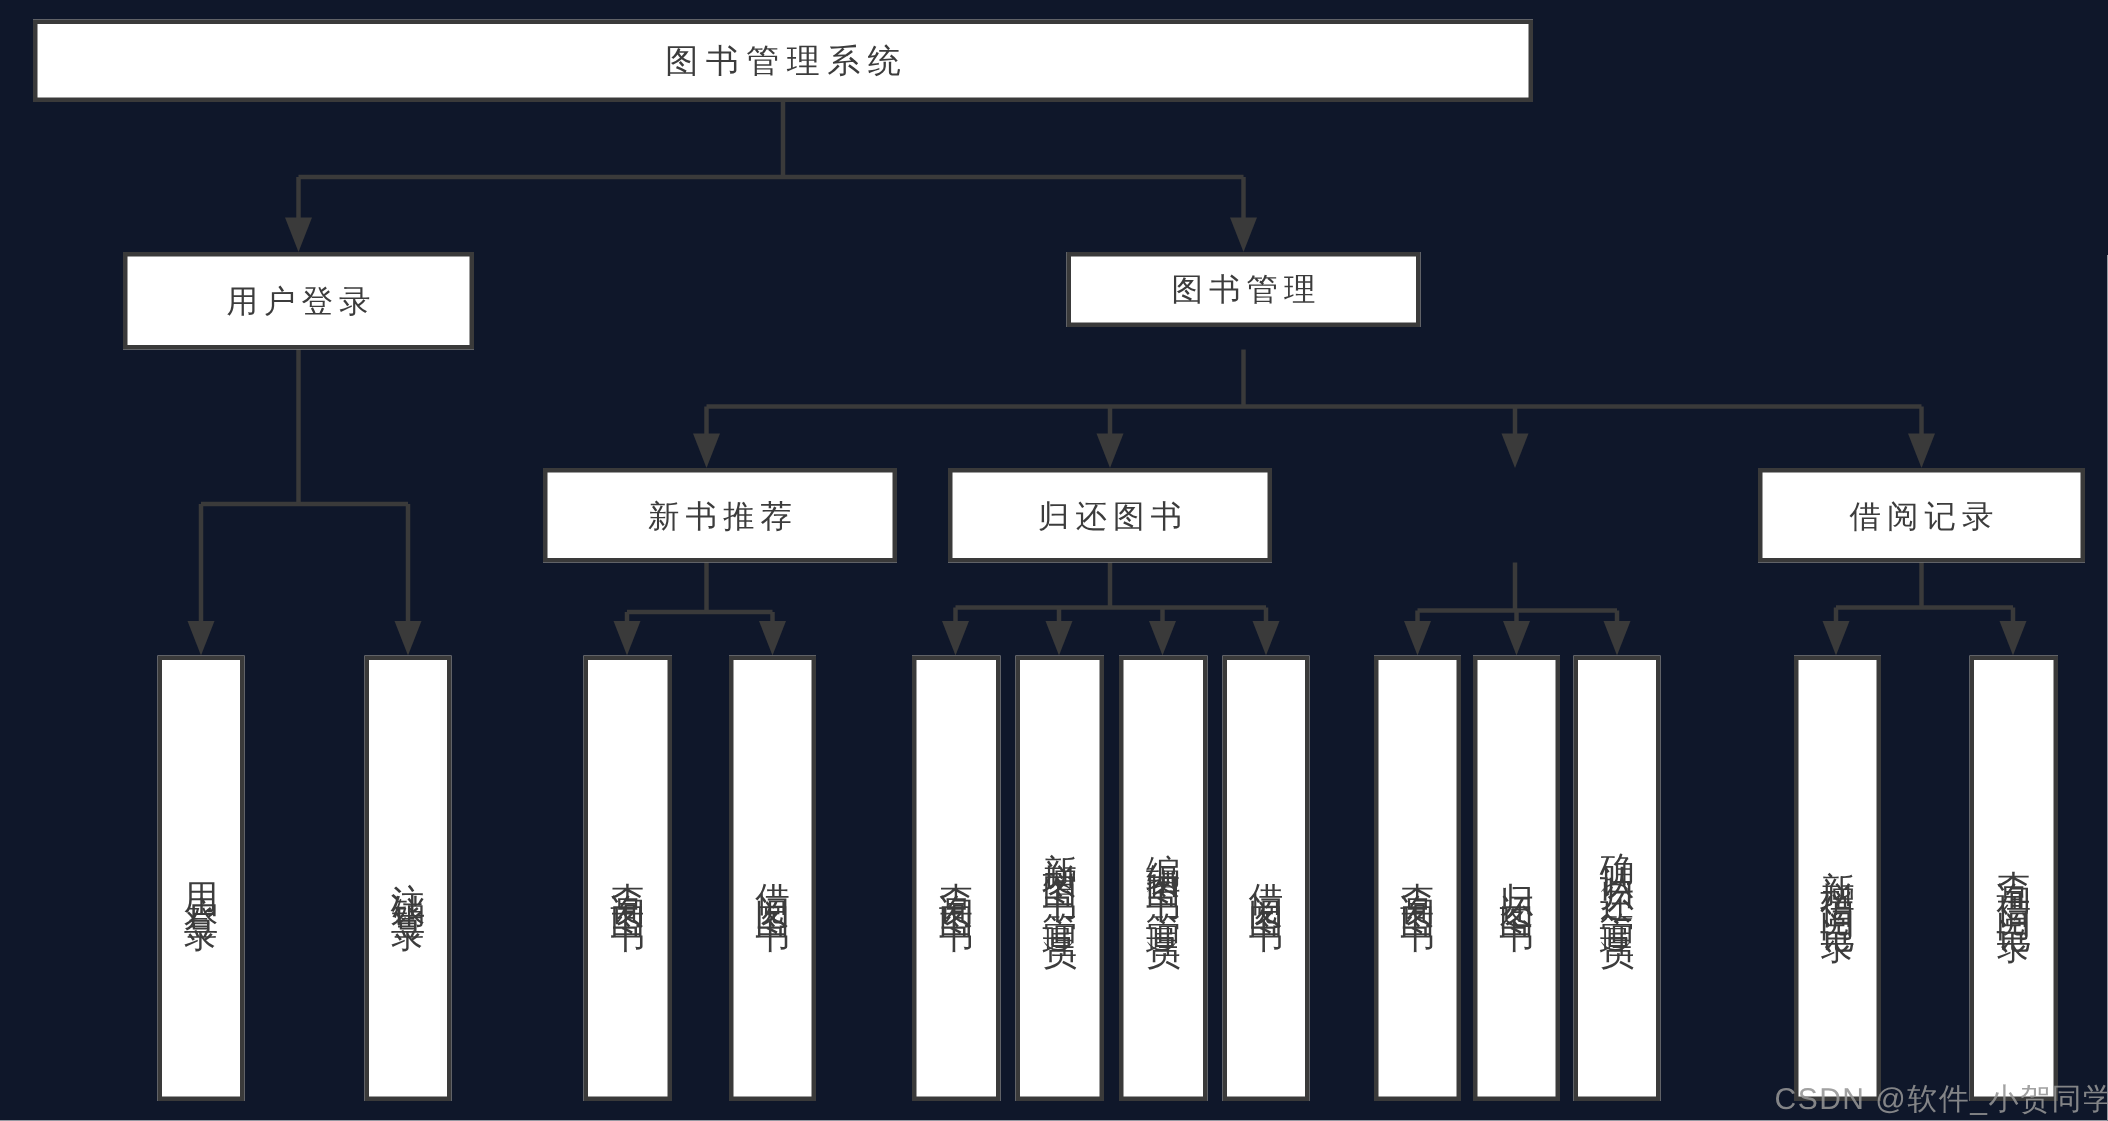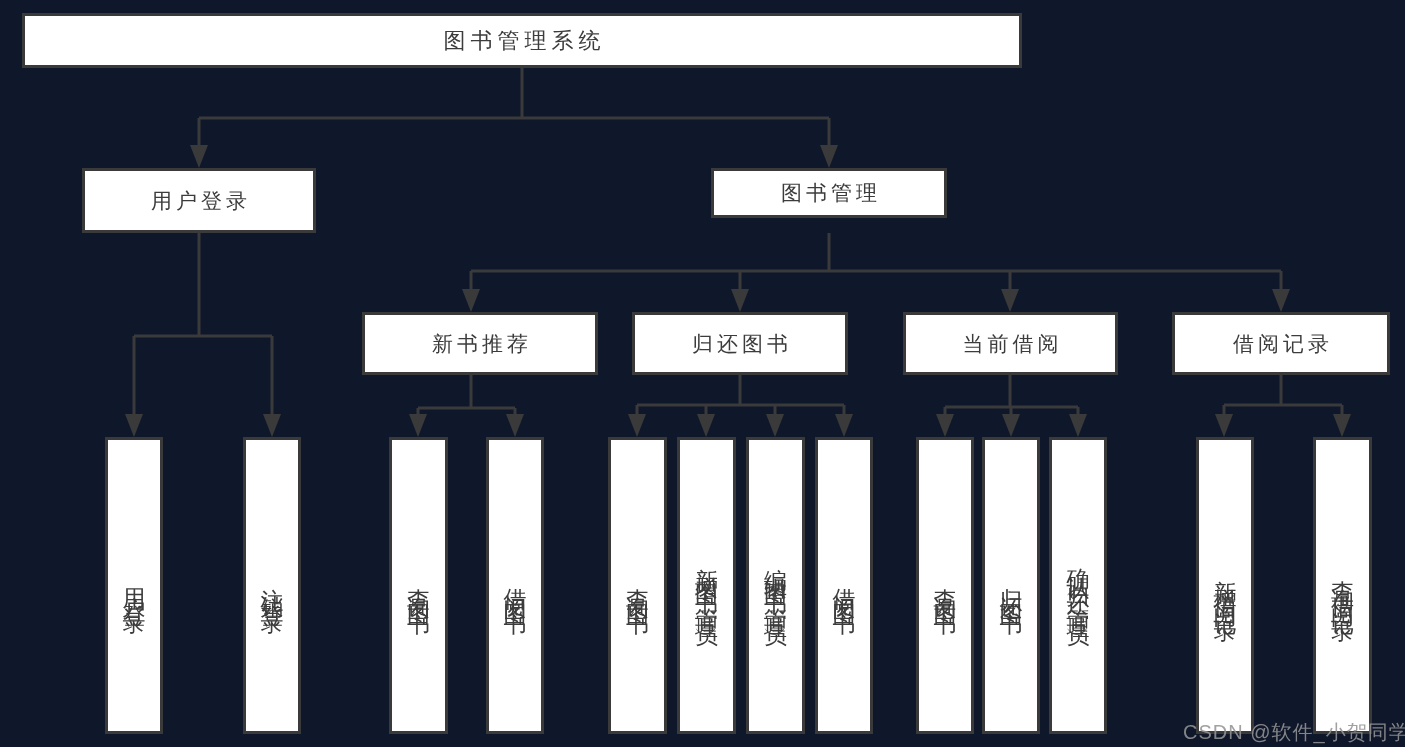--- a/index.html
+++ b/index.html
@@ -73,23 +73,20 @@
   <div class="box h" style="left:711px;top:168px;width:236px;height:50px">
     <span>图书管理</span>
   </div>
 
   <div class="box h" style="left:362px;top:312px;width:236px;height:63px">
     <span>新书推荐</span>
   </div>
   <div class="box h" style="left:632px;top:312px;width:216px;height:63px">
     <span>归还图书</span>
   </div>
-  <div class="box h" style="left:903px;top:312px;width:215px;height:63px">
-    <span>当前借阅</span>
-  </div>
   <div class="box h" style="left:1172px;top:312px;width:218px;height:63px">
     <span>借阅记录</span>
   </div>
 
   <div class="box v" style="left:105px;top:437px;width:58px;height:297px">
     <span>用户登录</span>
   </div>
   <div class="box v" style="left:243px;top:437px;width:58px;height:297px">
     <span>注销登录</span>
   </div>

